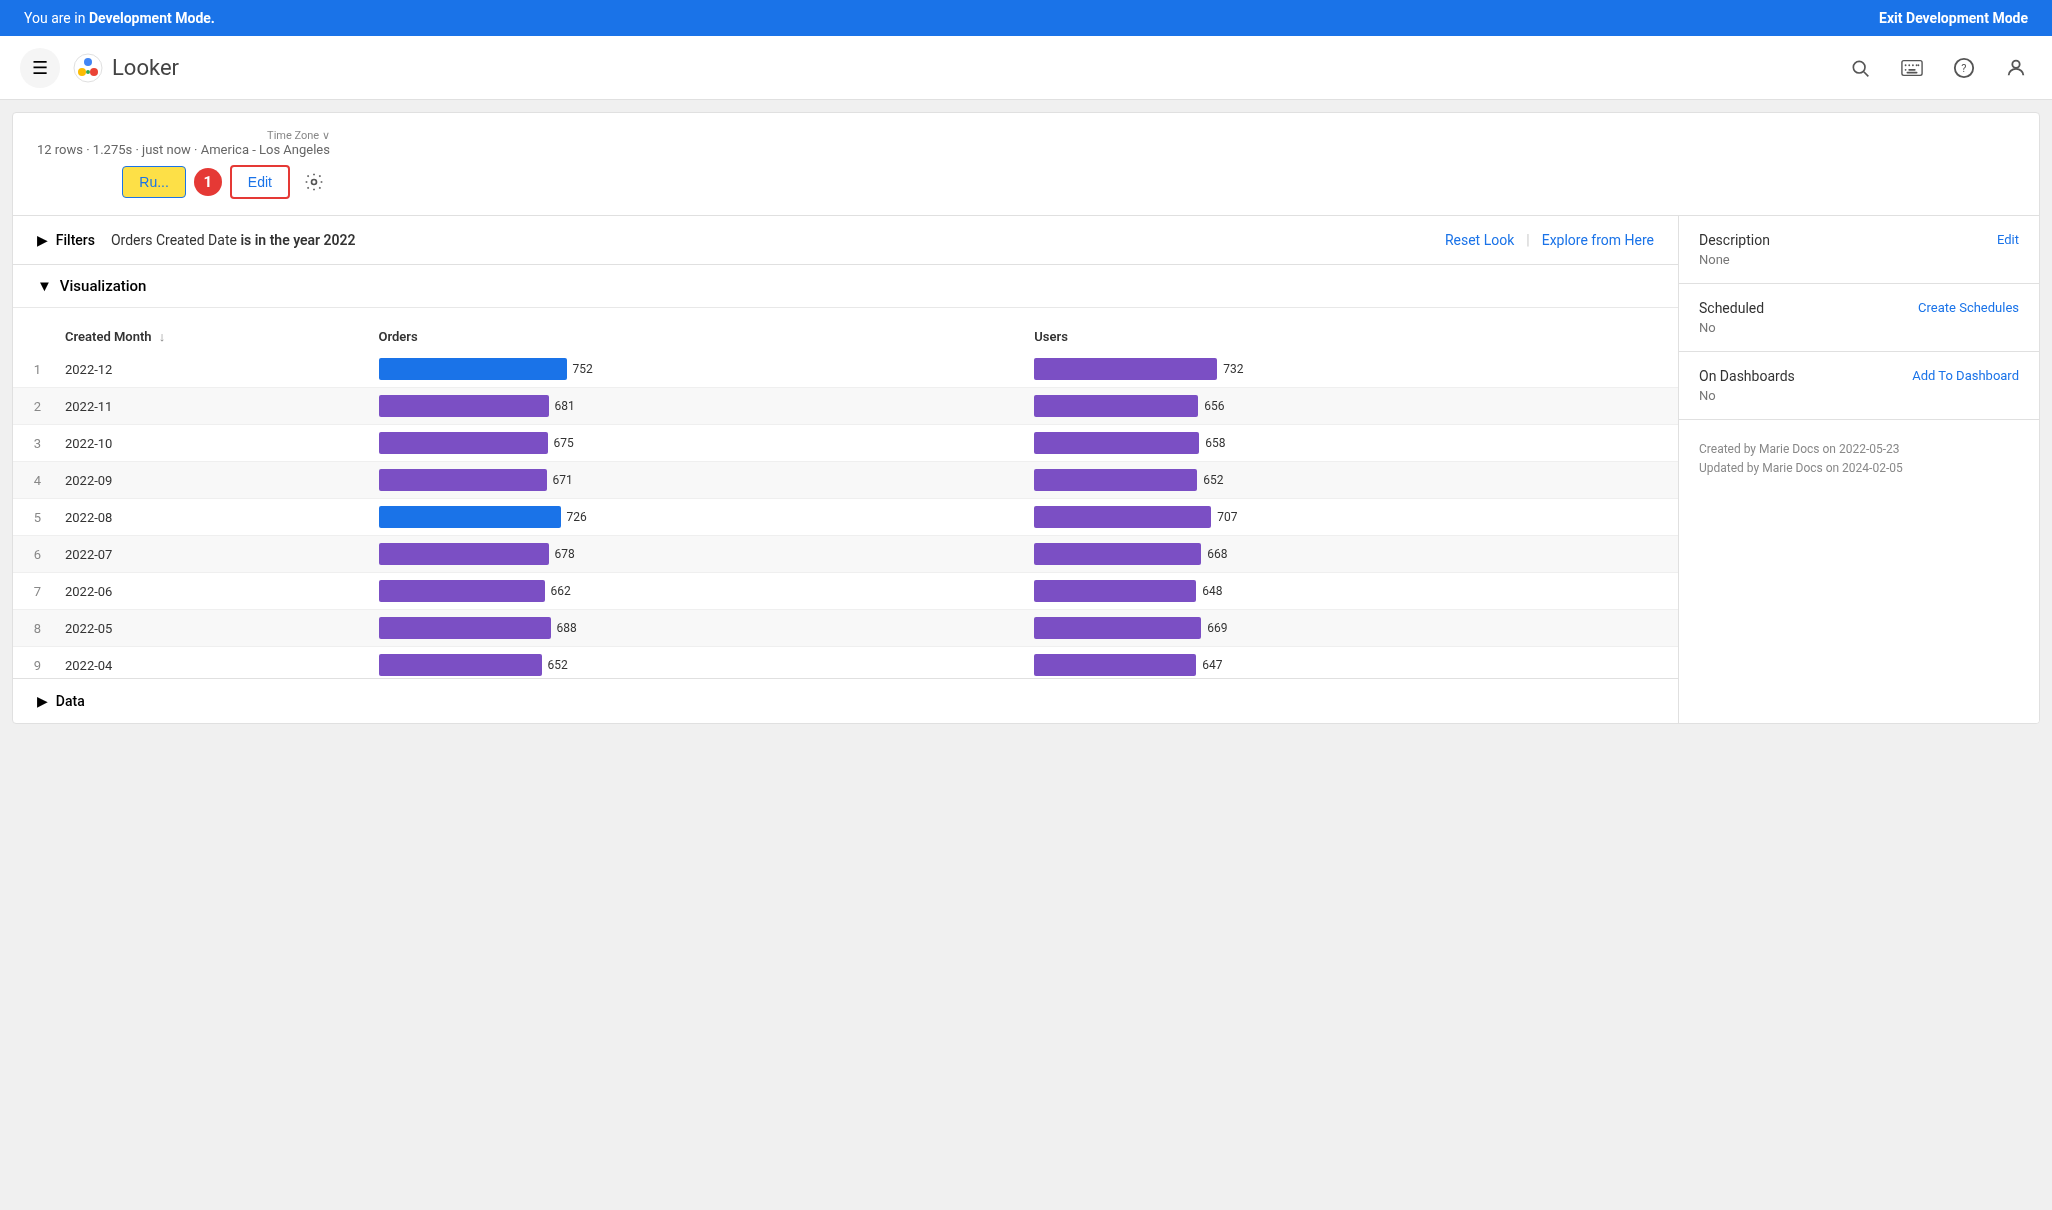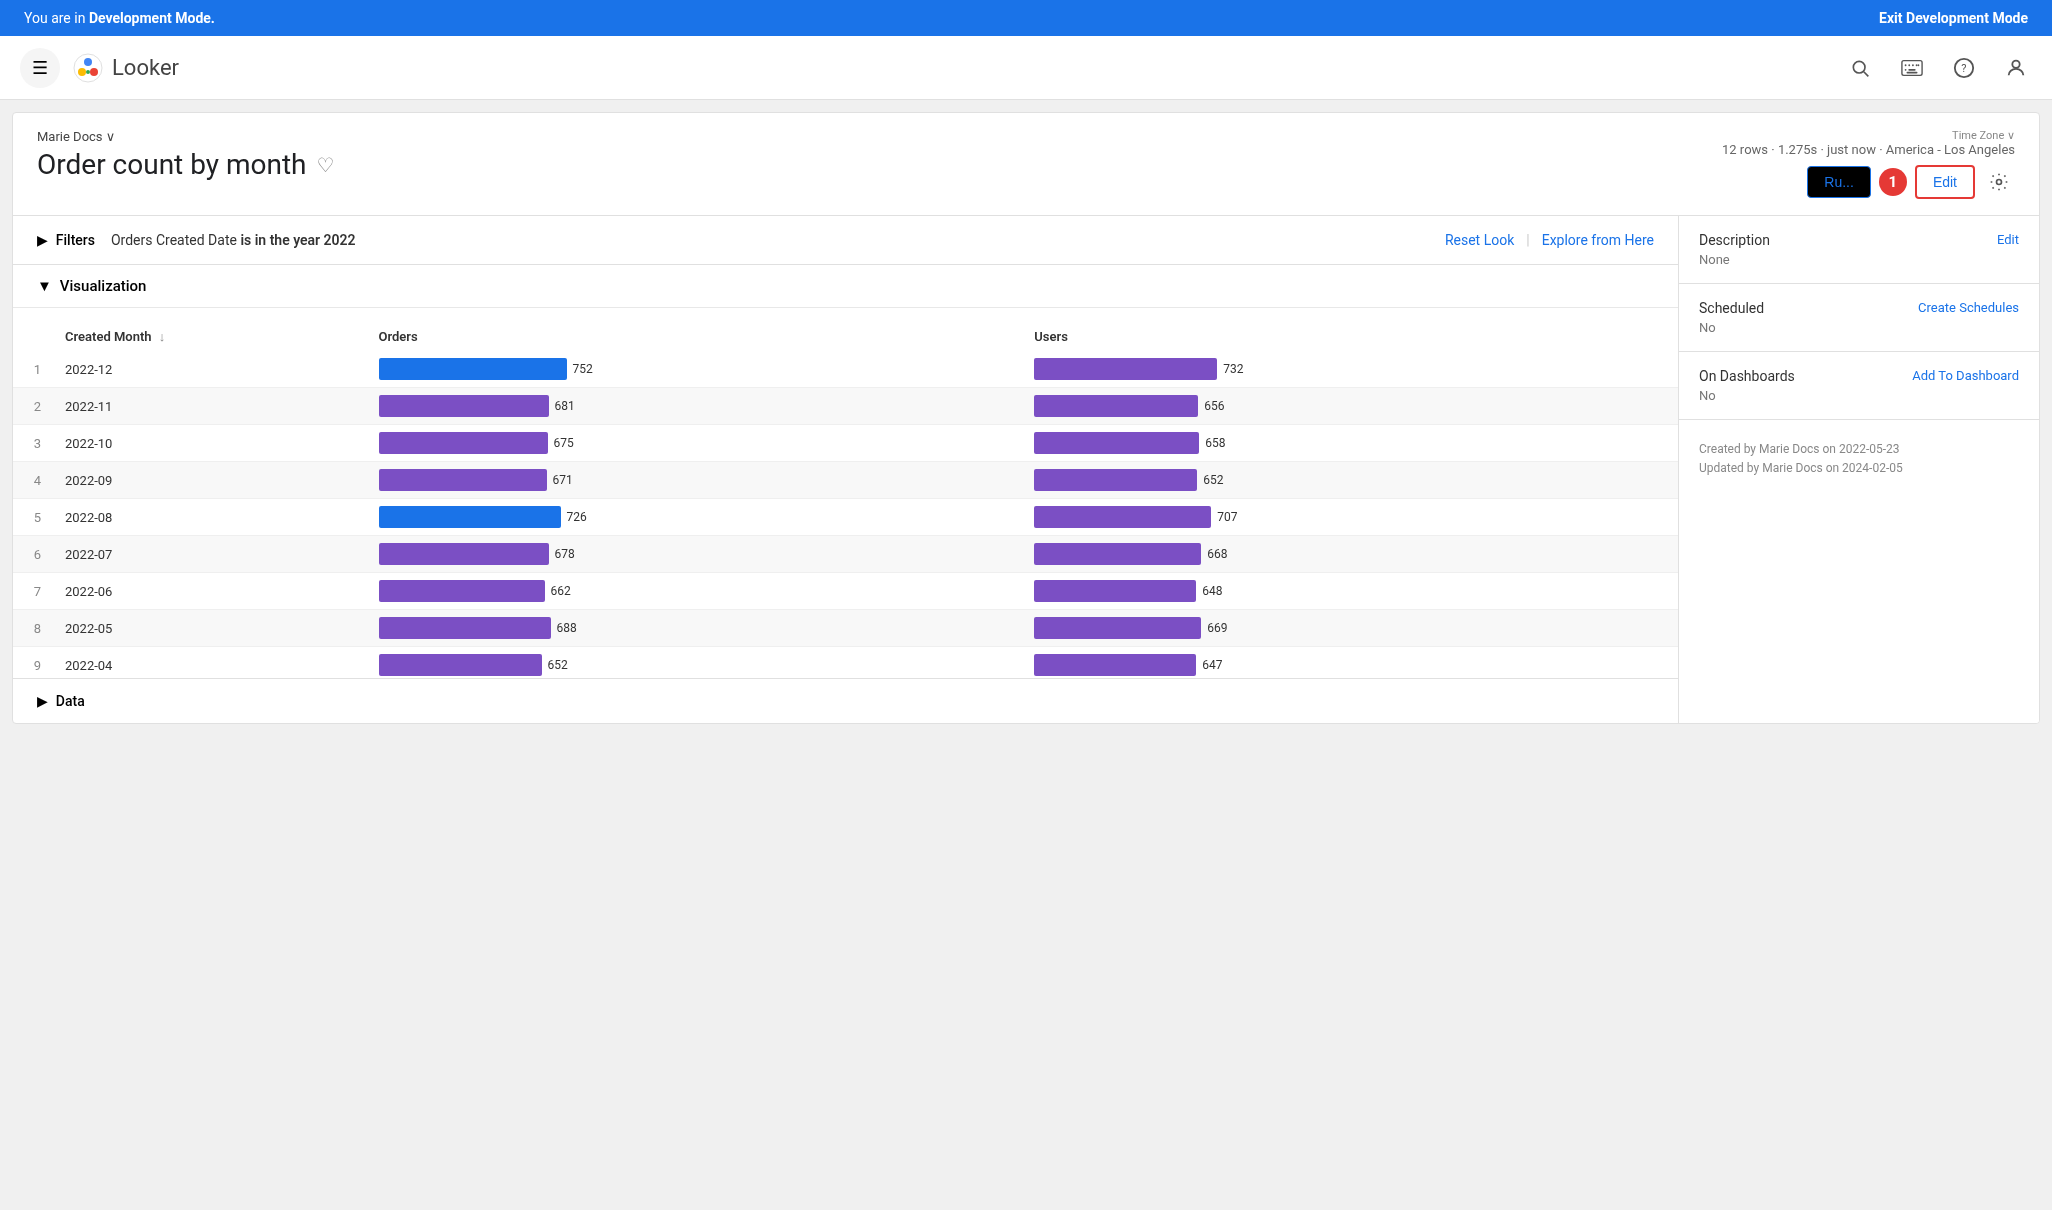--- a/index.html
+++ b/index.html
@@ -118,21 +118,21 @@
     }
     .look-actions {
       display: flex;
       align-items: center;
       gap: 8px;
     }
     .btn-run {
       padding: 7px 16px;
       border: 1.5px solid #1a73e8;
       color: #1a73e8;
-      background: #000000;
+      background: #fde047;
       border-radius: 4px;
       cursor: pointer;
       font-size: 14px;
       font-weight: 500;
     }
     .btn-edit {
       padding: 7px 16px;
       border: 2px solid #e53935;
       color: #1a73e8;
       background: white;
@@ -389,29 +389,20 @@
         <circle cx="12" cy="8" r="4"></circle>
         <path d="M4 20c0-4 3.6-7 8-7s8 3 8 7"></path>
       </svg>
     </div>
   </div>
 </div>
 
 <div class="main-container">
 
   <div class="look-header">
-    <div class="look-header-left">
-      <div class="breadcrumb">
-        <span>Marie Docs ∨</span>
-      </div>
-      <div class="look-title">
-        <span>Order count by month</span>
-        <span class="heart-icon">♡</span>
-      </div>
-    </div>
     <div class="look-header-right">
       <div class="look-meta">
         <div style="font-size:11px;color:#888;text-align:right;">Time Zone ∨</div>
         <div>12 rows · 1.275s · just now · America - Los Angeles</div>
       </div>
       <div class="look-actions">
         <button class="btn-run">Ru...</button>
         <div class="badge-1">1</div>
         <button class="btn-edit">Edit</button>
         <button class="gear-btn">

